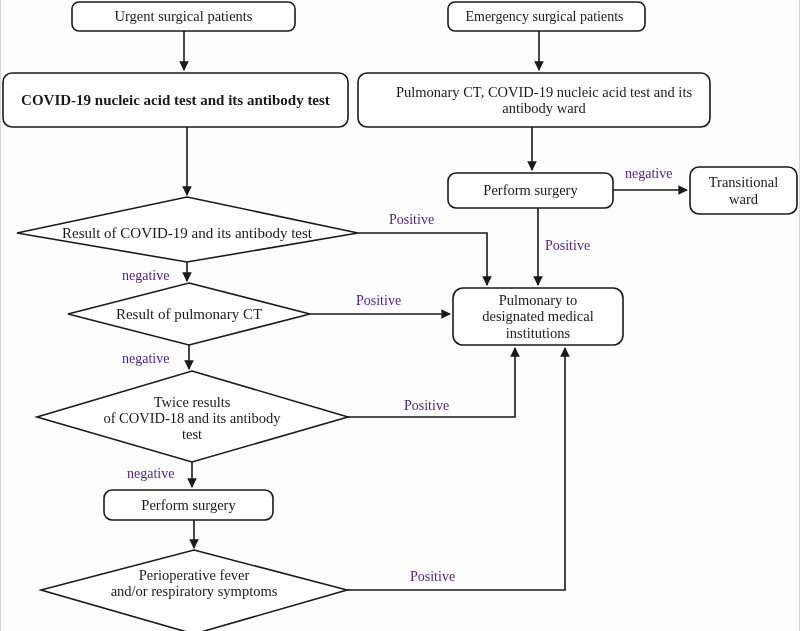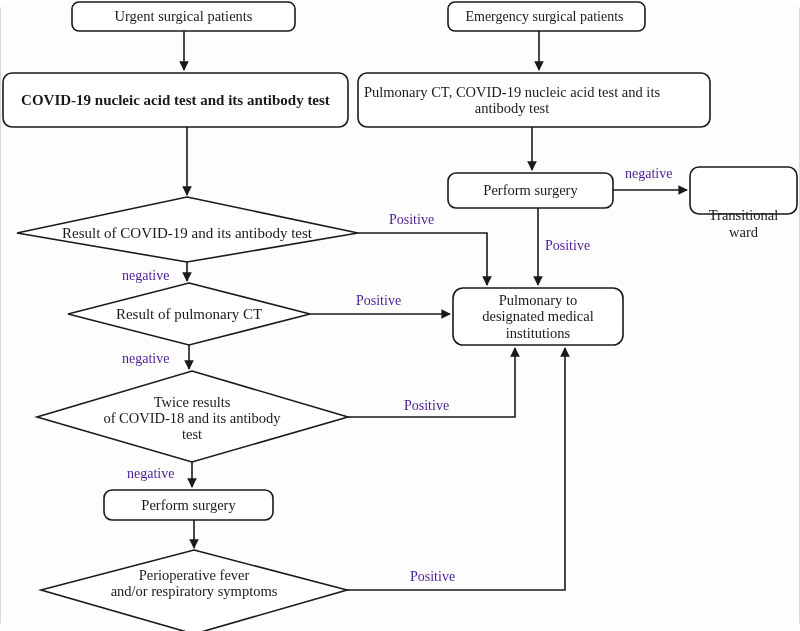--- a/index.html
+++ b/index.html
@@ -7,21 +7,20 @@
     padding: 0;
     background: #ffffff;
   }
   #canvas {
     position: relative;
     width: 800px;
     height: 631px;
     background: #fdfdfd;
     overflow: hidden;
     font-family: "Liberation Serif", "DejaVu Serif", serif;
-    border-radius: 10px;
   }
   #canvas svg {
     position: absolute;
     left: 0;
     top: 0;
   }
   .node-label {
     position: absolute;
     display: flex;
     align-items: center;
@@ -122,30 +121,30 @@
   </div>
 
   <div class="node-label" style="left:448px; top:2px; width:193px; height:29px; font-size:14px;">
     <span>Emergency surgical patients</span>
   </div>
 
   <div class="node-label" style="left:3px; top:73px; width:345px; height:54px; font-size:15px; font-weight:600;">
     <span>COVID-19 nucleic acid test and its antibody test</span>
   </div>
 
-  <div class="node-label" style="left:336px; top:73px; width:352px; height:54px; font-size:14.5px; flex-direction:column;">
+  <div class="node-label" style="left:368px; top:73px; width:352px; height:54px; font-size:14.5px; flex-direction:column;">
     <span>Pulmonary CT, COVID-19 nucleic acid test and its</span>
-    <span>antibody test</span>
+    <span>antibody ward</span>
   </div>
 
   <div class="node-label" style="left:448px; top:173px; width:165px; height:35px; font-size:14.5px;">
     <span>Perform surgery</span>
   </div>
 
-  <div class="node-label" style="left:690px; top:167px; width:107px; height:47px; font-size:14.5px; flex-direction:column;margin-top:33px;">
+  <div class="node-label" style="left:690px; top:167px; width:107px; height:47px; font-size:14.5px; flex-direction:column;">
     <span>Transitional</span>
     <span>ward</span>
   </div>
 
   <div class="node-label" style="left:453px; top:288px; width:170px; height:57px; font-size:14.5px; flex-direction:column;">
     <span>Pulmonary to</span>
     <span>designated medical</span>
     <span>institutions</span>
   </div>
 

